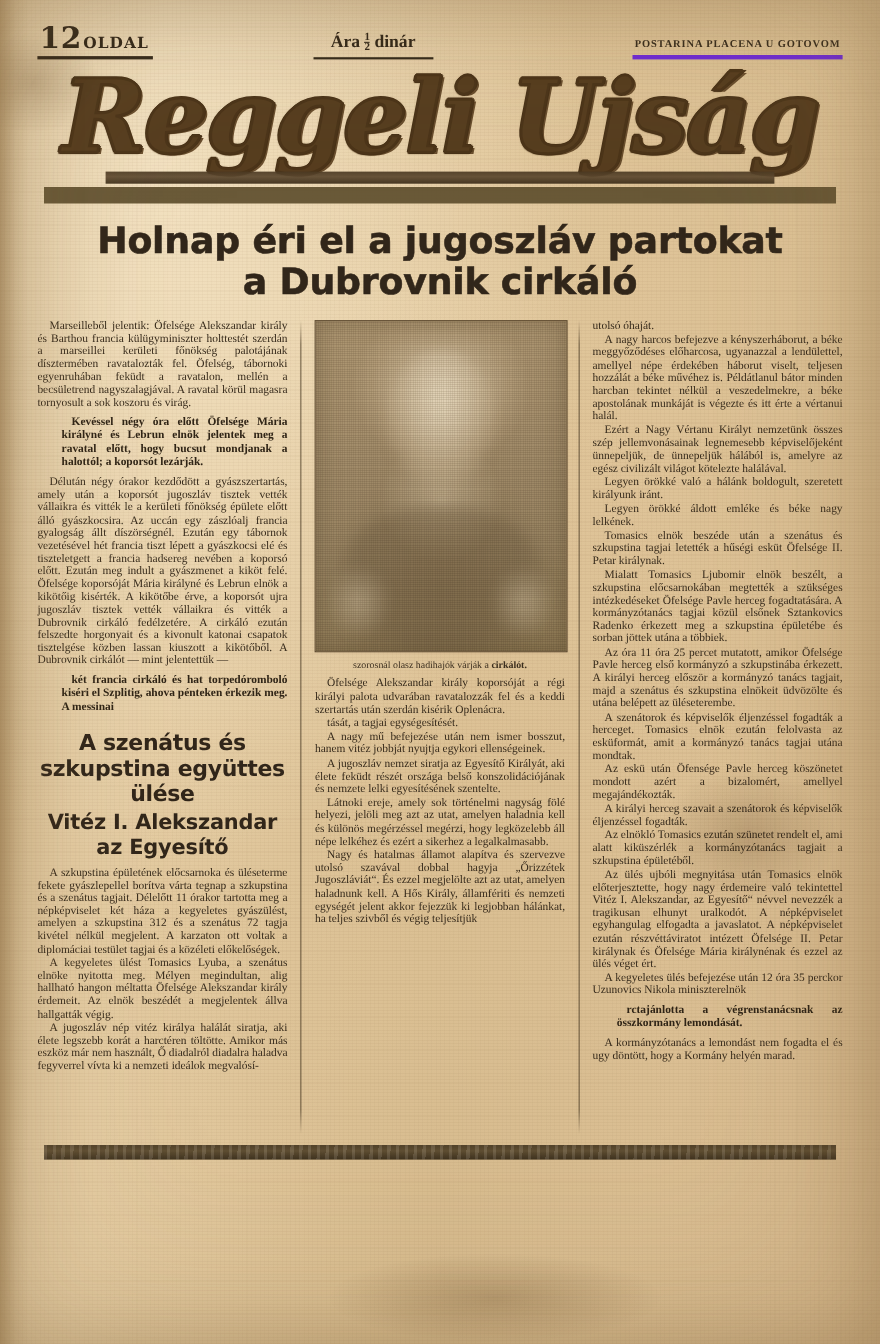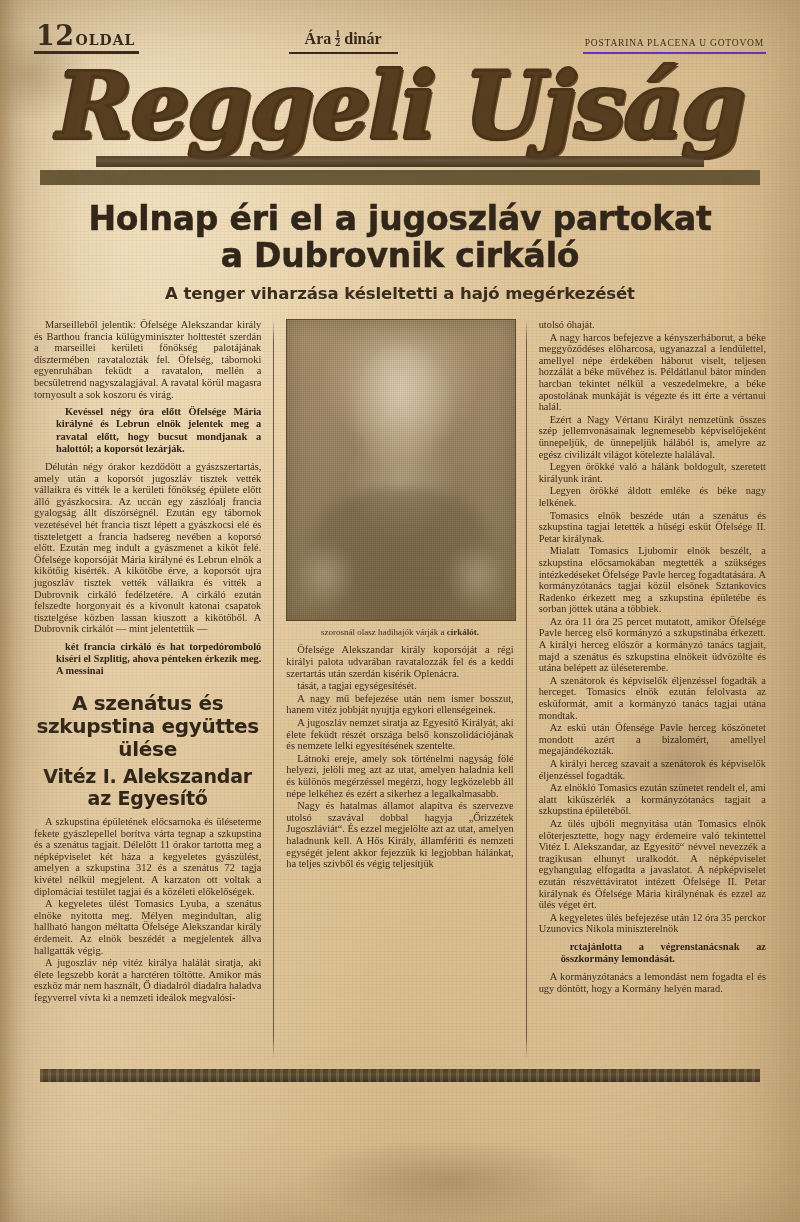--- a/index.html
+++ b/index.html
@@ -63,22 +63,22 @@
     padding:0 16px 4px 16px;
     display:flex;align-items:center;gap:4px;
     position:relative;left:-18px;
     filter:blur(.2px);
   }
   .frac{display:inline-flex;flex-direction:column;align-items:center;line-height:.82;font-size:10px;position:relative;top:-1px;}
   .frac b{font-weight:700;}
   .frac i{font-style:normal;border-top:1px solid #33281a;padding-top:0px;}
   .postage{
     font-family:"Liberation Serif", serif;
-    font-size:9.5px;letter-spacing:.8px;color:#352a1b;font-weight:400;
-    border-bottom:2px solid #6d28d9;
+    font-size:9.5px;letter-spacing:.8px;color:#352a1b;font-weight:700;
+    border-bottom:4px solid #6d28d9;
     padding:0 2px 4px 2px;
     filter:blur(.2px);
   }
 
   
   .masthead{
     text-align:center;
     margin-top:2px;
     position:relative;
   }
@@ -310,21 +310,20 @@
     <div class="rule"></div>
   </div>
 
   <div class="thickrule"></div>
 
   <div class="headline">
     <h1>
       <span>Holnap éri el a jugoszláv partokat</span>
       <span class="l2">a Dubrovnik cirkáló</span>
     </h1>
-    <h2>A tenger viharzása késleltetti a hajó megérkezését</h2>
   </div>
 
   <div class="cols">
 
     <div class="col">
       <p class="lead">Marseilleből jelentik: Öfelsége Alekszandar király és Barthou francia külügyminiszter holttestét szerdán a marseillei kerületi főnökség palotájának dísztermében ravatalozták fel. Öfelség, tábornoki egyenruhában feküdt a ravatalon, mellén a becsületrend nagyszalagjával. A ravatal körül magasra tornyosult a sok koszoru és virág.</p>
       <div class="inset">Kevéssel négy óra előtt Öfelsége Mária királyné és Lebrun elnök jelentek meg a ravatal előtt, hogy bucsut mondjanak a halottól; a koporsót lezárják.</div>
       <p>Délután négy órakor kezdődött a gyászszertartás, amely után a koporsót jugoszláv tisztek vették vállaikra és vitték le a kerületi főnökség épülete előtt álló gyászkocsira. Az uccán egy zászlóalj francia gyalogság állt díszörségnél. Ezután egy tábornok vezetésével hét francia tiszt lépett a gyászkocsi elé és tiszteletgett a francia hadsereg nevében a koporsó előtt. Ezután meg indult a gyászmenet a kiköt felé. Öfelsége koporsóját Mária királyné és Lebrun elnök a kikötőig kisérték. A kikötőbe érve, a koporsót ujra jugoszláv tisztek vették vállaikra és vitték a Dubrovnik cirkáló fedélzetére. A cirkáló ezután felszedte horgonyait és a kivonult katonai csapatok tisztelgése közben lassan kiuszott a kikötőből. A Dubrovnik cirkálót — mint jelentettük —</p>
       <div class="inset">két francia cirkáló és hat torpedóromboló kiséri el Szplitig, ahova pénteken érkezik meg. A messinai</div>
 

